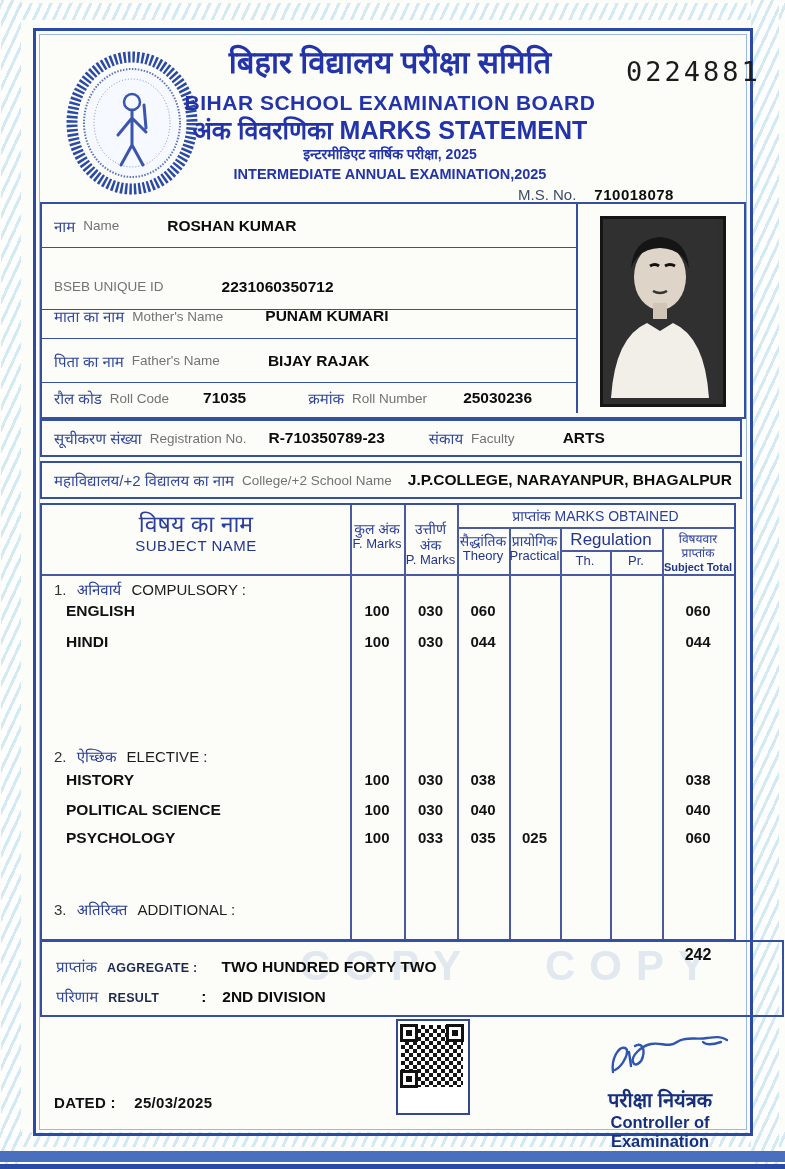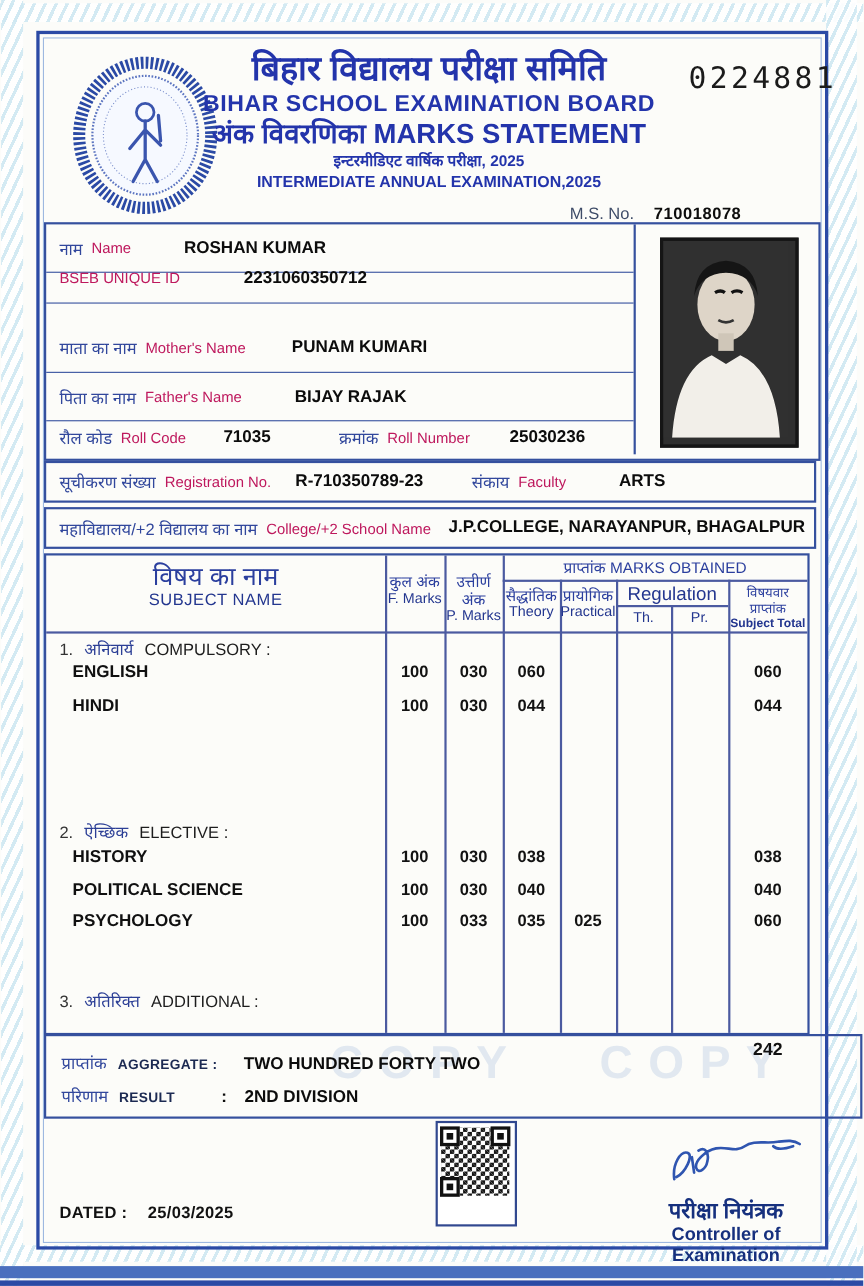--- a/index.html
+++ b/index.html
@@ -19,35 +19,35 @@
   .bottom-band{left:0;top:1151px;width:785px;height:11px;background:#4a6fbe;}
   .bottom-band2{left:0;top:1164px;width:785px;height:5px;background:#2b4aa5;}
   
   .inner-border{left:33px;top:28px;width:714px;height:1102px;border:3px solid #2b4aa5;}
   .inner-border::after{content:"";position:absolute;inset:3px;border:1px solid #9db8e0;}
   
   .seal{left:66px;top:50px;width:132px;height:146px;}
   .serial{left:626px;top:56px;font-family:"DejaVu Sans Mono",monospace;font-size:27px;letter-spacing:3px;color:#1b1b1b;}
   .titles{left:150px;top:46px;width:480px;text-align:center;color:#2334ab;line-height:1.12;}
   .t1{font-size:31px;font-weight:bold;}
-  .t2{font-size:21px;font-weight:bold;letter-spacing:.5px;margin-top:2px;}
+  .t2{font-size:21px;font-weight:bold;letter-spacing:.5px;margin-top:10px;}
   .t3{font-size:25px;font-weight:bold;margin-top:2px;}
   .t4{font-size:14px;font-weight:bold;margin-top:3px;}
   .t5{font-size:14.5px;font-weight:bold;margin-top:3px;}
   .msno{left:518px;top:186px;font-size:15px;color:#3e4c68;}
   .msno b{color:#0d0d0d;margin-left:18px;letter-spacing:.5px;}
   
   .box{border:2px solid #35509e;background:transparent;}
   .info-box{left:40px;top:202px;width:702px;height:213px;}
   .photo-cell{position:absolute;right:0;top:0;width:166px;height:209px;border-left:2px solid #35509e;}
   .photo-frame{position:absolute;left:22px;top:12px;width:120px;height:185px;border:3px solid #151515;background:#2f2f2f;}
   .irow{position:absolute;left:0;width:534px;display:flex;align-items:center;box-sizing:border-box;padding-left:12px;}
   .irow.bline{border-bottom:1.5px solid #35509e;}
   .lhi{font-size:15px;color:#31479c;white-space:nowrap;}
-  .len{font-size:13.5px;color:#be185d;margin-left:8px;white-space:nowrap;}
+  .len{font-size:13.5px;color:#737373;margin-left:8px;white-space:nowrap;}
   .val{font-size:15.5px;font-weight:bold;color:#0c0c0c;white-space:nowrap;}
   .reg-box{left:40px;top:419px;width:702px;height:38px;display:flex;align-items:center;padding-left:12px;box-sizing:border-box;}
   .col-box{left:40px;top:461px;width:702px;height:38px;display:flex;align-items:center;padding-left:12px;box-sizing:border-box;}
   
   .mtable{left:40px;top:503px;width:692px;height:434px;border:2px solid #35509e;box-sizing:content-box;}
   .vl{position:absolute;width:1.5px;background:#4b5aa0;}
   .hl{position:absolute;height:1.5px;background:#4b5aa0;}
   .hcell{position:absolute;text-align:center;color:#23368f;line-height:1.15;}
   .hcell .hi{font-size:14px;color:#2b3f9e;display:block;}
   .hcell .en{font-size:13px;font-weight:bold;display:block;}
@@ -118,21 +118,21 @@
 <div class="msno abs">
   <span>M.S. No.</span><b>710018078</b>
 </div>
 
 <div class="info-box box abs">
   <div class="irow bline" style="top:0;height:44px;">
     <span class="lhi">नाम</span>
     <span class="len">Name</span>
     <span class="val" style="margin-left:48px;">ROSHAN KUMAR</span>
   </div>
-  <div class="irow bline" style="top:26px;height:46px;">
+  <div class="irow bline" style="top:60px;height:46px;">
     <span class="len" style="margin-left:0;">BSEB UNIQUE ID</span>
     <span class="val" style="margin-left:58px;">2231060350712</span>
   </div>
   <div class="irow bline" style="top:90px;height:45px;">
     <span class="lhi">माता का नाम</span>
     <span class="len">Mother's Name</span>
     <span class="val" style="margin-left:42px;">PUNAM KUMARI</span>
   </div>
   <div class="irow bline" style="top:135px;height:44px;">
     <span class="lhi">पिता का नाम</span>

